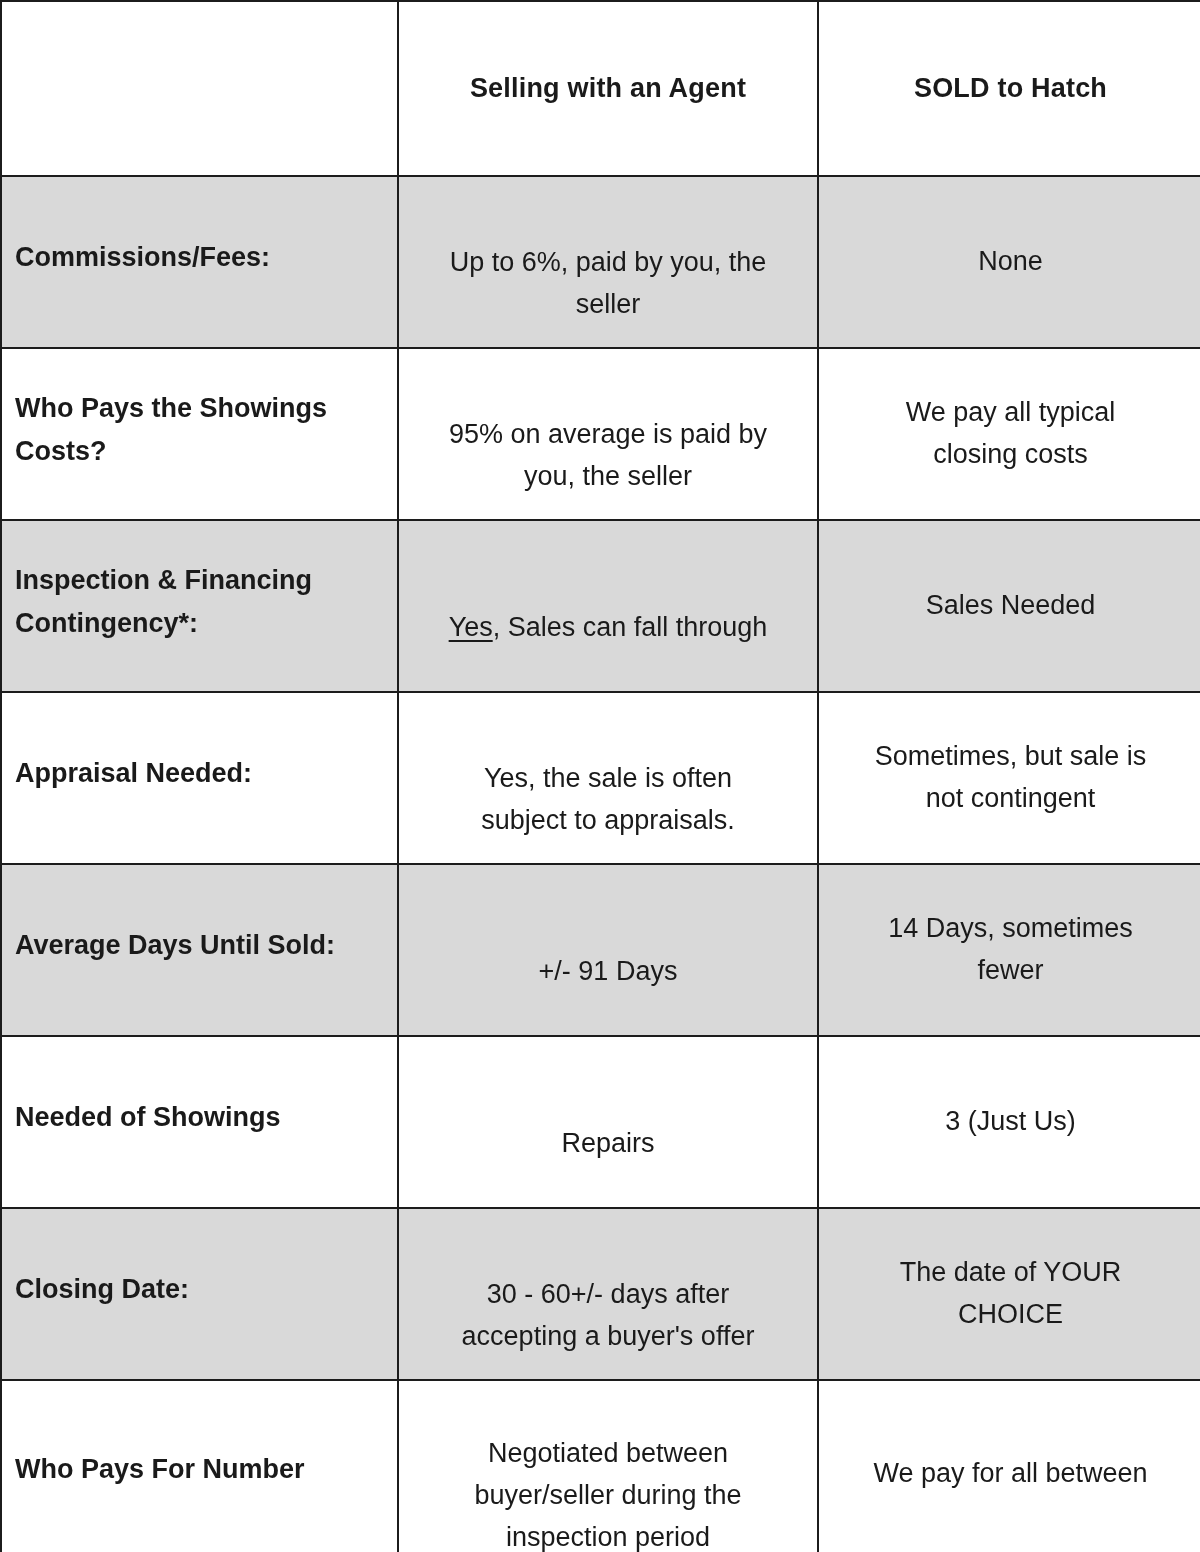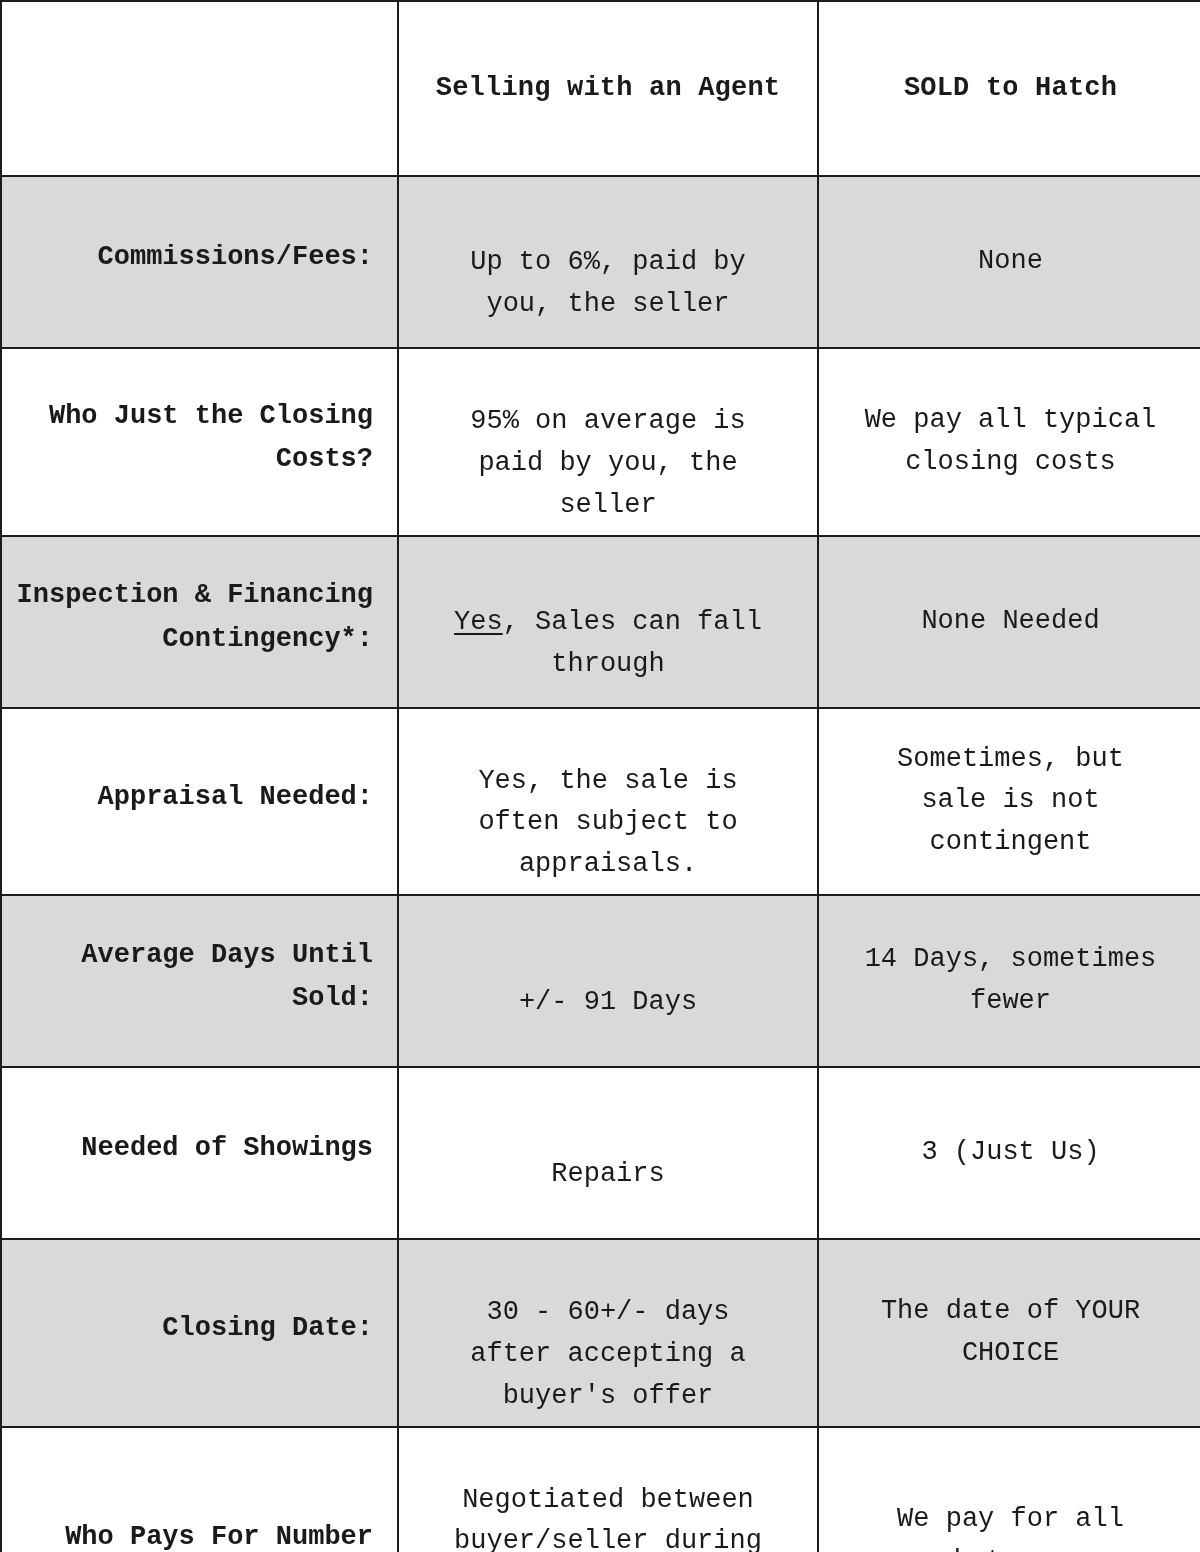--- a/index.html
+++ b/index.html
@@ -13,21 +13,20 @@
     margin: 0;
     padding: 0;
     background: #ffffff;
     font-family: "Liberation Sans", sans-serif;
     color: var(--text);
   }
   .page {
     width: 1200px;
     height: 1552px;
     overflow: hidden;
-    font-family: Liberation Mono, monospace;
   }
   table.compare {
     border-collapse: collapse;
     table-layout: fixed;
     width: 1202px; 
     height: 1552px;
   }
   col.c-label  { width: 397px; }
   col.c-agent  { width: 420px; }
   col.c-hatch  { width: 385px; }
@@ -41,21 +40,21 @@
   tbody tr { height: 172px; }
   tbody tr:nth-child(odd)  { background: var(--shade); }
   tbody tr:nth-child(even) { background: var(--plain); }
   th.col-head {
     font-weight: bold;
     text-align: center;
     letter-spacing: 0.2px;
   }
   th.row-label {
     font-weight: bold;
-    text-align: right;
+    text-align: left;
     padding: 8px 24px 16px 13px;
     line-height: 1.6;
   }
   td.cell {
     text-align: center;
     padding: 8px 10px;
   }
   td.cell .inner {
     display: inline-block;
   }
@@ -84,28 +83,28 @@
         <th class="col-head">SOLD to Hatch</th>
       </tr>
     </thead>
     <tbody>
         <tr>
           <th class="row-label">Commissions/Fees:</th>
           <td class="cell cell-agent"><span class="inner">Up to 6%, paid by you, the seller</span></td>
           <td class="cell cell-hatch"><span class="inner">None</span></td>
         </tr>
         <tr>
-          <th class="row-label">Who Just the Closing Costs?</th>
+          <th class="row-label">Who Pays the Showings Costs?</th>
           <td class="cell cell-agent"><span class="inner">95% on average is paid by you, the seller</span></td>
           <td class="cell cell-hatch"><span class="inner">We pay all typical closing costs</span></td>
         </tr>
         <tr>
           <th class="row-label">Inspection &amp; Financing Contingency*:</th>
           <td class="cell cell-agent"><span class="inner"><span class="u">Yes</span>, Sales can fall through</span></td>
-          <td class="cell cell-hatch"><span class="inner">None Needed</span></td>
+          <td class="cell cell-hatch"><span class="inner">Sales Needed</span></td>
         </tr>
         <tr>
           <th class="row-label">Appraisal Needed:</th>
           <td class="cell cell-agent"><span class="inner">Yes, the sale is often subject to appraisals.</span></td>
           <td class="cell cell-hatch"><span class="inner">Sometimes, but sale is not contingent</span></td>
         </tr>
         <tr>
           <th class="row-label">Average Days Until Sold:</th>
           <td class="cell cell-agent"><span class="inner">+/⁠- 91 Days</span></td>
           <td class="cell cell-hatch"><span class="inner">14 Days, sometimes fewer</span></td>

